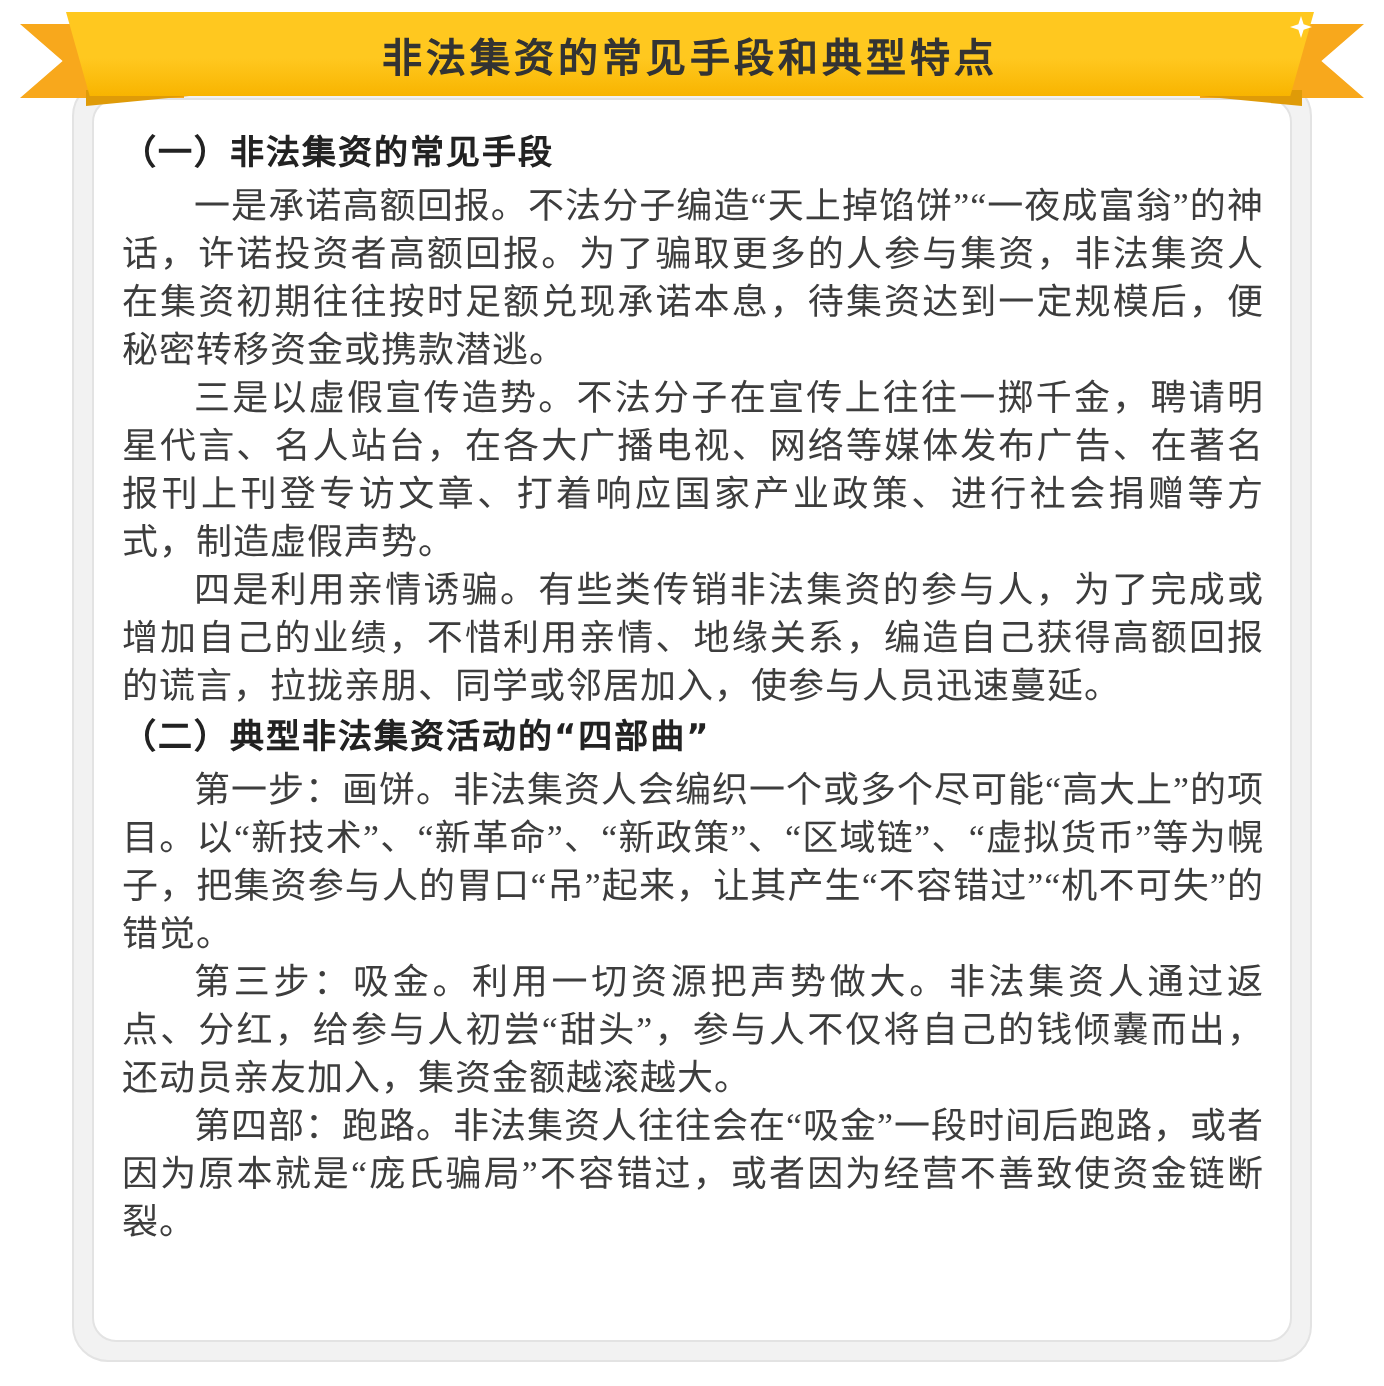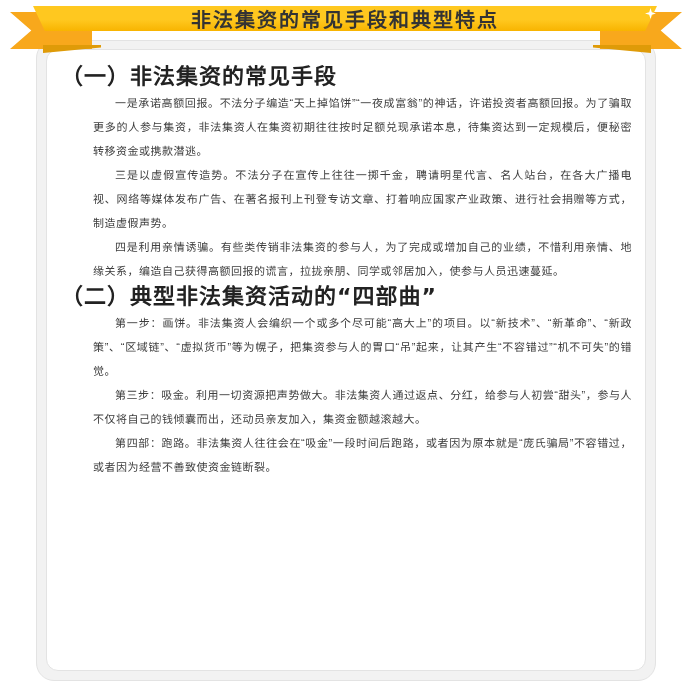--- a/index.html
+++ b/index.html
@@ -27,53 +27,52 @@
     border-radius:12px;
     padding:13px 13px 8px 14px;
     overflow:hidden;
   }
 
   
   .sections { width:100%; }
   .section-heading {
     font-family:"DejaVu Sans", sans-serif;
     font-weight:bold;
-    font-size:22px;
+    font-size:17px;
     line-height:26px;
     color:var(--heading-text,#222222);
     margin:1px 0 1px 0;
     letter-spacing:1px;
   }
   .para {
-    font-family:Liberation Sans, sans-serif;
-    font-size:11px;
+    font-family:Liberation Serif, serif;
+    font-size:18px;
     line-height:24px;
     color:var(--body-text,#3d3d3d);
     text-indent:2em;
     text-align:justify;
     letter-spacing:0.5px;
-    margin-left:32px;
   }
 
   
   .ribbon { position:absolute; left:0; top:0; width:692px; height:60px; z-index:5; }
   .ribbon-tail {
     position:absolute; top:12px; width:82px; height:37px;
     background:var(--ribbon-tail,#f8a81c);
   }
   .ribbon-tail.left  { left:10px;  clip-path:polygon(0 0,100% 0,100% 100%,0 100%,26% 50%); }
   .ribbon-tail.right { right:10px; clip-path:polygon(0 0,100% 0,74% 50%,100% 100%,0 100%); }
   .ribbon-fold {
     position:absolute; top:45px; width:58px; height:8px;
     background:var(--ribbon-fold,#df9b08);
   }
   .ribbon-fold.left  { left:43px;  clip-path:polygon(0 0,100% 0,100% 30%,0 100%); }
   .ribbon-fold.right { right:41px; clip-path:polygon(0 0,100% 0,100% 100%,0 30%); }
   .ribbon-band {
-    position:absolute; left:33px; right:35px; top:6px; height:25px;
+    position:absolute; left:33px; right:35px; top:6px; height:42px;
     background:linear-gradient(180deg,
       var(--ribbon-band-top,#ffc81f) 0%,
       var(--ribbon-band-top,#ffc81f) 55%,
       var(--ribbon-band-bottom,#f8b400) 100%);
     clip-path:polygon(0 0,100% 0,98.1% 100%,1.9% 100%);
     display:flex; align-items:center; justify-content:center;
   }
   .banner-title {
     font-family:"DejaVu Sans", sans-serif;
     font-weight:bold;

